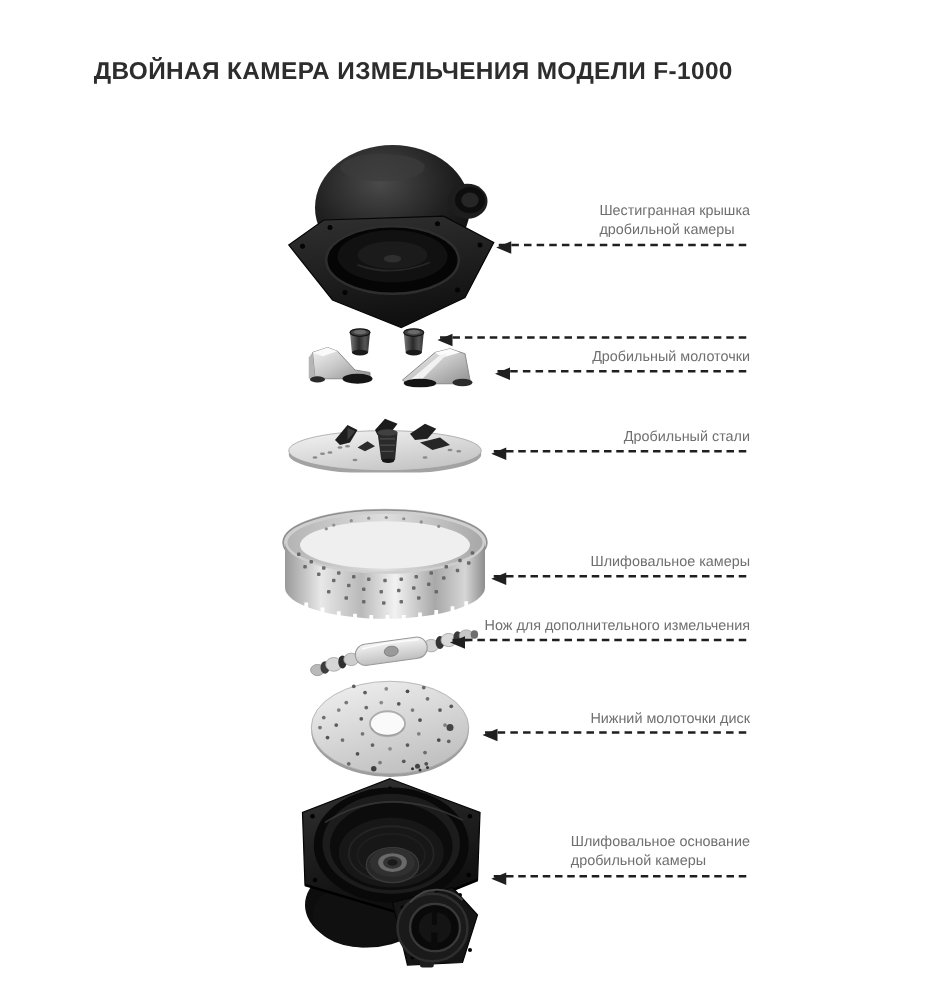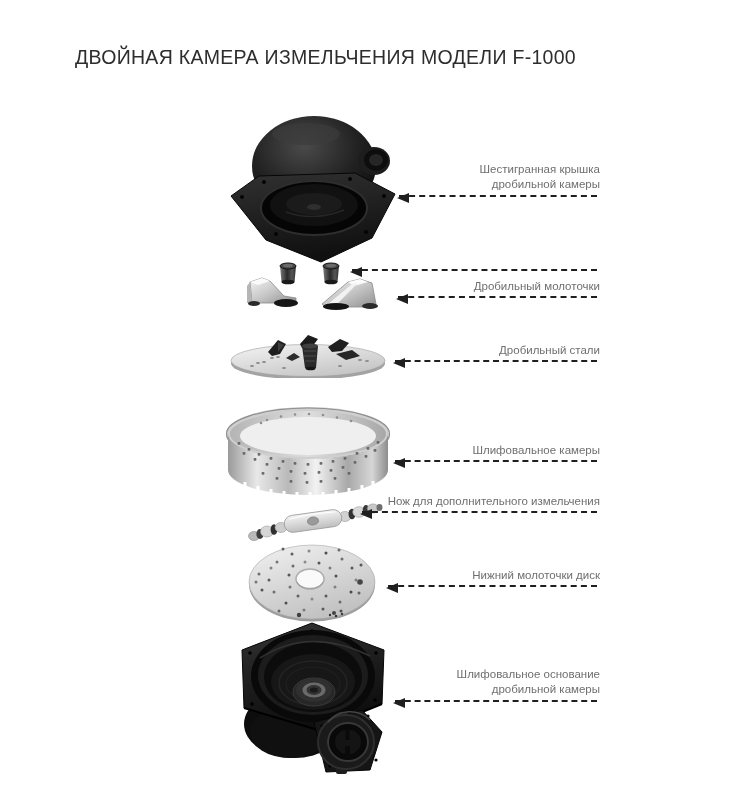--- a/index.html
+++ b/index.html
@@ -1,23 +1,23 @@
 <!DOCTYPE html>
 <html><head>
 <meta charset="utf-8">
 <style>
   * { margin:0; padding:0; box-sizing:border-box; }
   html,body { background:#fff; }
   body { width:741px; height:800px; position:relative; overflow:hidden;
          font-family:"Liberation Sans", sans-serif; }
   .stage { position:absolute; left:0; top:0; width:741px; height:800px; background:#ffffff; }
-  .title { position:absolute; left:75px; top:46px; font-size:19.5px; font-weight:400;
+  .title { position:absolute; left:75px; top:46px; font-size:19.5px; font-weight:700;
            color:#2d2d2d; letter-spacing:.3px; white-space:nowrap; }
   .label { position:absolute; right:141px; color:#6f6f6f; font-size:11.5px;
-           line-height:15px; white-space:nowrap; text-align:right; }
+           line-height:15px; white-space:nowrap; text-align:left; }
   .arrow { position:absolute; height:0; border-top:2.5px dashed #1f1f1f; }
   .arrow .head { position:absolute; left:-2px; top:-4.5px; width:0; height:0;
            border-top:5px solid transparent; border-bottom:5px solid transparent;
            border-right:12px solid #1f1f1f; }
   .part { position:absolute; }
   svg { display:block; }
 </style>
 </head>
 <body>
 

